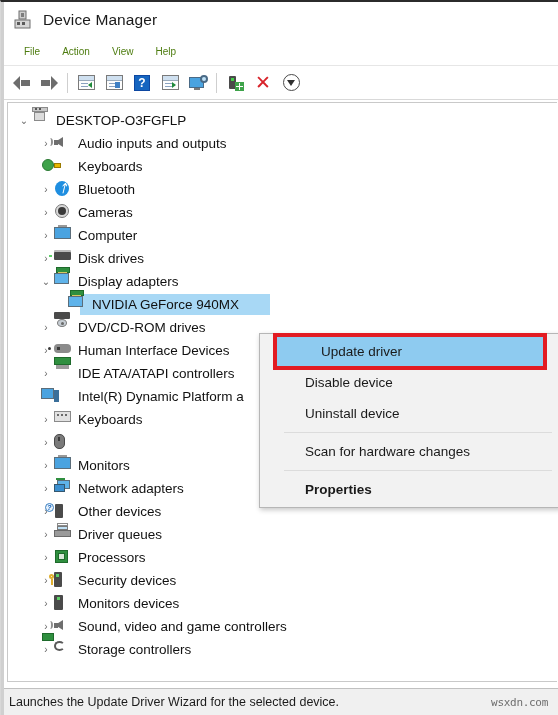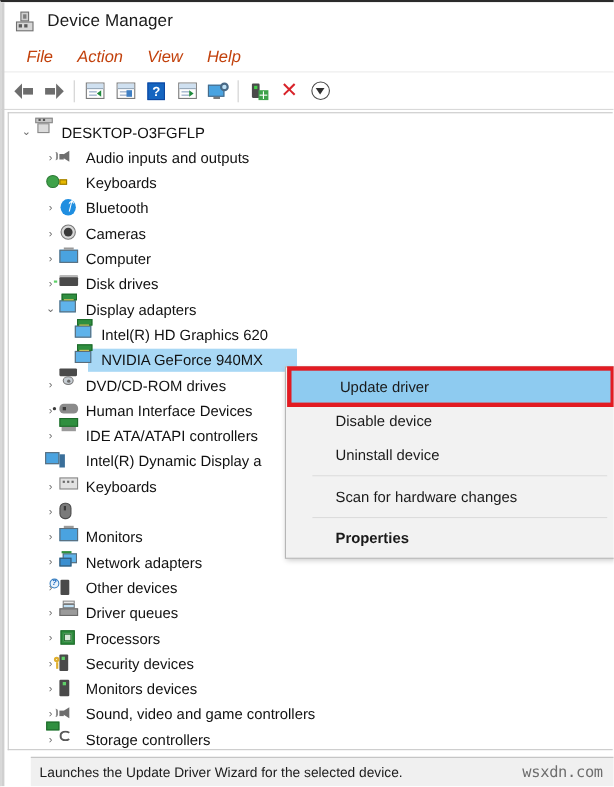--- a/index.html
+++ b/index.html
@@ -30,21 +30,21 @@
     font-size:15.5px;color:#1a1a1a;letter-spacing:.1px;
   }
 
   
   .menubar{
     height:27px;display:flex;align-items:center;
     padding-left:12px;background:#ffffff;
     border-bottom:1px solid #e6e6e6;
   }
   .menubar .mitem{
-    font-size:15px;color:#c2410c;padding:3px 11px 4px 11px;cursor:default;font-style:italic;
+    font-size:10px;color:#4d7c0f;padding:3px 11px 4px 11px;cursor:default;
   }
 
   
   .toolbar{
     height:33px;display:flex;align-items:center;
     padding-left:6px;background:#ffffff;
     border-bottom:1px solid #d9d9d9;
   }
   .tb-btn{
     width:28px;height:26px;display:flex;align-items:center;justify-content:center;
@@ -235,32 +235,32 @@
   }
   .ctx-item{
     position:relative;height:31px;display:flex;align-items:center;
     padding-left:45px;font-size:13.5px;color:#1a1a1a;cursor:default;z-index:2;
   }
   .ctx-item.bold{font-weight:bold;}
   .ctx-sep{height:1px;background:#dcdcdc;margin:3px 8px 3px 24px;}
   .ctx-item.highlight{
     background:#8ecbf0;
     outline:4px solid #e21b22;outline-offset:-1px;
-    margin:0 4px;
+    margin:0 16px;
   }
 
   
   .statusbar{
     position:absolute;left:0;right:0;bottom:0;height:27px;
     background:#f0f0f0;border-top:1px solid #c0c0c0;
     display:flex;align-items:center;justify-content:space-between;
-    padding:0 10px 0 8px;box-sizing:border-box;margin-left:27px;
+    padding:0 10px 0 8px;box-sizing:border-box;
   }
   .statusbar .txt{font-size:12.5px;color:#1b1b1b;}
-  .statusbar .wm{font-size:14px;color:#6e6e6e;font-family:"DejaVu Sans Mono",monospace;letter-spacing:-.3px;}
+  .statusbar .wm{font-size:11px;color:#6e6e6e;font-family:"DejaVu Sans Mono",monospace;letter-spacing:-.3px;}
 
   .left-edge{
     position:absolute;left:0;top:0;bottom:0;width:3px;background:#d0d0d0;z-index:60;
   }
 </style>
 </head>
 <body>
 
 <div class="window">
 
@@ -407,26 +407,20 @@
       </div>
 
       <div class="node lvl1">
         <span class="chev">⌄</span>
         <span class="ic">
           <span class="i-gfx"><i class="s"></i><i class="card"></i><i class="pin"></i></span>
         </span>
         <span class="lbl">Display adapters</span>
       </div>
 
-      <div class="node lvl2">
-        <span class="ic">
-          <span class="i-gfx"><i class="s"></i><i class="card"></i><i class="pin"></i></span>
-        </span>
-        <span class="lbl">Intel(R) HD Graphics 620</span>
-      </div>
 
       <div class="node lvl2 selected">
         <span class="hl"></span>
         <span class="ic">
           <span class="i-gfx"><i class="s"></i><i class="card"></i><i class="pin"></i></span>
         </span>
         <span class="lbl">NVIDIA GeForce 940MX</span>
       </div>
 
       <div class="node lvl1">
@@ -451,21 +445,21 @@
           <span class="i-ide"><i class="bar"></i><i class="g"></i></span>
         </span>
         <span class="lbl">IDE ATA/ATAPI controllers</span>
       </div>
 
       <div class="node lvl1">
         <span class="chev">›</span>
         <span class="ic">
           <span class="i-dyn"><i class="t"></i><i class="s"></i></span>
         </span>
-        <span class="lbl">Intel(R) Dynamic Display a</span>
+        <span class="lbl">Intel(R) Dynamic Platform a</span>
       </div>
 
       <div class="node lvl1">
         <span class="chev">›</span>
         <span class="ic">
           <span class="i-kb"><i class="b"></i><i class="k" style="left:3px"></i><i class="k" style="left:7px"></i><i class="k" style="left:11px"></i></span>
         </span>
         <span class="lbl">Keyboards</span>
       </div>
 

